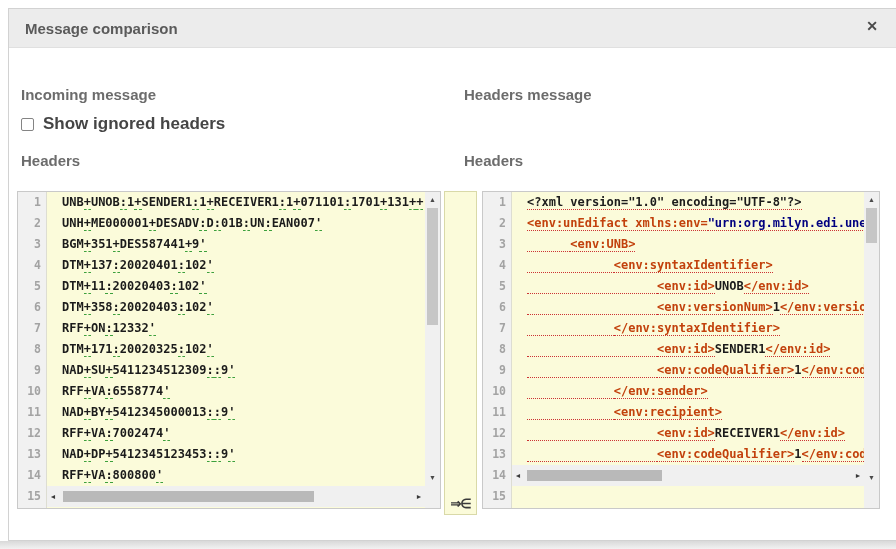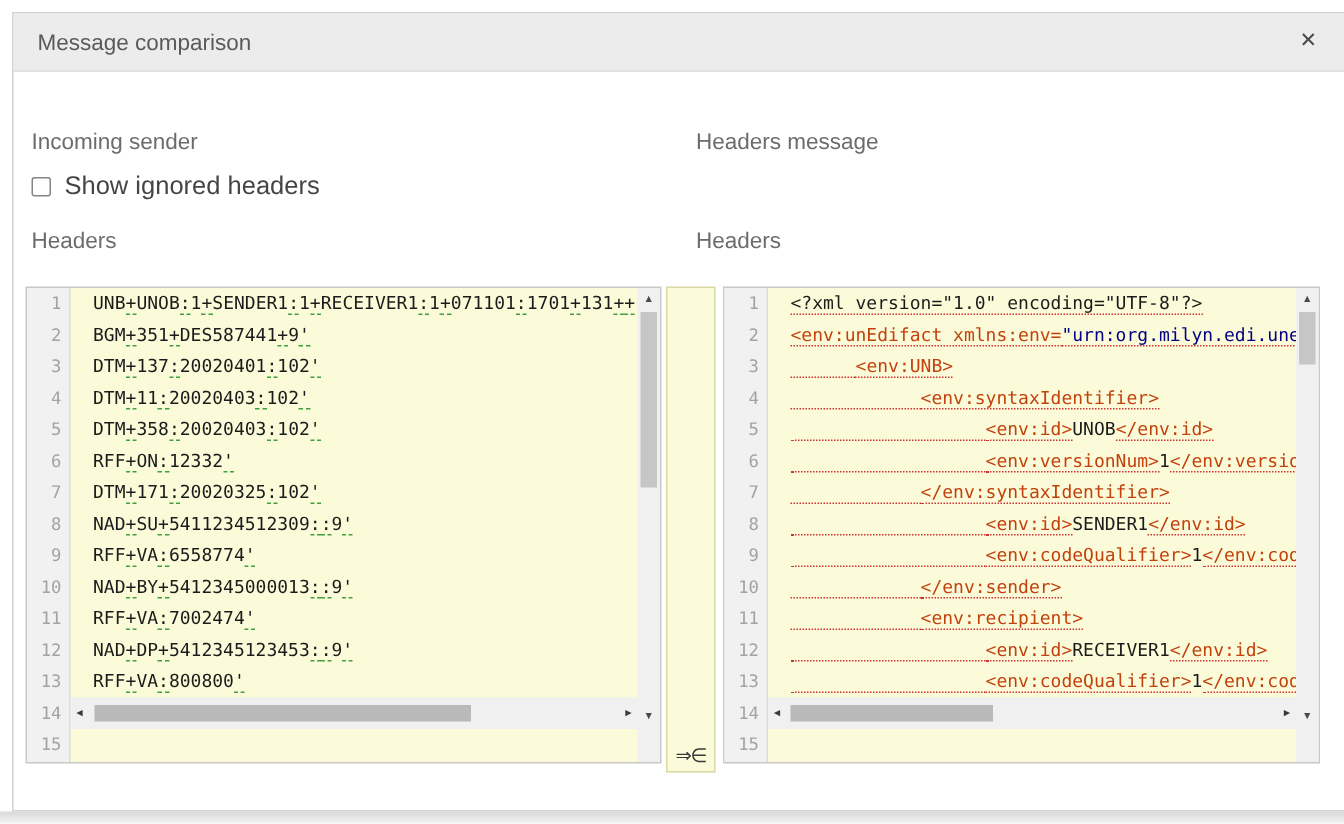--- a/index.html
+++ b/index.html
@@ -1,19 +1,19 @@
 <!DOCTYPE html>
 <html><head>
 <meta charset="utf-8">
 <style>
   * { margin:0; padding:0; box-sizing:border-box; }
   html,body { width:896px; height:549px; overflow:hidden; background:#fff;
               font-family:"Liberation Sans", sans-serif; }
   .dialog { position:absolute; left:8px; top:8px; width:888px; height:533px;
-            background:#fff; border:1px solid #d2d2d2; border-right:none; }
+            background:#fff; border:1px solid #d2d2d2; border-right:none;font-weight:bold; }
   .bottom-shadow { position:absolute; left:0; top:541px; width:896px; height:8px;
             background:linear-gradient(#d9d9d9,#f2f2f2); }
   .titlebar { position:relative; height:39px; background:#ececec;
             border-bottom:1px solid #e0e0e0; display:flex; align-items:center; }
   .title { margin-left:16px; font-size:15px; color:#5a5a5a; }
   .close { position:absolute; right:18px; top:9px; font-size:14px; color:#4a4a4a; cursor:pointer; }
   .lbl { position:absolute; font-size:15px; color:#6c6c6c; }
   .cbrow { position:absolute; left:12px; top:105px; display:flex; align-items:center; }
   .cb { width:13px; height:13px; border:1px solid #848484; border-radius:2px; background:#fff; }
   .cblbl { margin-left:9px; font-size:17px; color:#454545; }
@@ -57,21 +57,21 @@
 </style>
 </head>
 <body>
 
 <div class="dialog">
   <div class="titlebar">
     <span class="title">Message comparison</span>
     <span class="close">✕</span>
   </div>
 
-  <div class="lbl" style="left:12px; top:77px;">Incoming sender</div>
+  <div class="lbl" style="left:12px; top:77px;">Incoming message</div>
   <div class="cbrow">
     <span class="cb"></span>
     <span class="cblbl">Show ignored headers</span>
   </div>
   <div class="lbl" style="left:12px; top:143px;">Headers</div>
 
   <div class="lbl" style="left:455px; top:77px;">Headers message</div>
   <div class="lbl" style="left:455px; top:143px;">Headers</div>
 
   <div class="panel panel-left">
@@ -87,20 +87,21 @@
         <div class="ln">9</div>
         <div class="ln">10</div>
         <div class="ln">11</div>
         <div class="ln">12</div>
         <div class="ln">13</div>
         <div class="ln">14</div>
         <div class="ln">15</div>
       </div>
     <div class="code">
       <div class="cl">UNB<span class="sep">+</span>UNOB<span class="sep">:</span>1<span class="sep">+</span>SENDER1<span class="sep">:</span>1<span class="sep">+</span>RECEIVER1<span class="sep">:</span>1<span class="sep">+</span>071101<span class="sep">:</span>1701<span class="sep">+</span>131<span class="sep">+</span><span class="sep">+</span></div>
+        <div class="cl">UNH<span class="sep">+</span>ME000001<span class="sep">+</span>DESADV<span class="sep">:</span>D<span class="sep">:</span>01B<span class="sep">:</span>UN<span class="sep">:</span>EAN007<span class="sep">'</span></div>
         <div class="cl">BGM<span class="sep">+</span>351<span class="sep">+</span>DES587441<span class="sep">+</span>9<span class="sep">'</span></div>
         <div class="cl">DTM<span class="sep">+</span>137<span class="sep">:</span>20020401<span class="sep">:</span>102<span class="sep">'</span></div>
         <div class="cl">DTM<span class="sep">+</span>11<span class="sep">:</span>20020403<span class="sep">:</span>102<span class="sep">'</span></div>
         <div class="cl">DTM<span class="sep">+</span>358<span class="sep">:</span>20020403<span class="sep">:</span>102<span class="sep">'</span></div>
         <div class="cl">RFF<span class="sep">+</span>ON<span class="sep">:</span>12332<span class="sep">'</span></div>
         <div class="cl">DTM<span class="sep">+</span>171<span class="sep">:</span>20020325<span class="sep">:</span>102<span class="sep">'</span></div>
         <div class="cl">NAD<span class="sep">+</span>SU<span class="sep">+</span>5411234512309<span class="sep">:</span><span class="sep">:</span>9<span class="sep">'</span></div>
         <div class="cl">RFF<span class="sep">+</span>VA<span class="sep">:</span>6558774<span class="sep">'</span></div>
         <div class="cl">NAD<span class="sep">+</span>BY<span class="sep">+</span>5412345000013<span class="sep">:</span><span class="sep">:</span>9<span class="sep">'</span></div>
         <div class="cl">RFF<span class="sep">+</span>VA<span class="sep">:</span>7002474<span class="sep">'</span></div>

